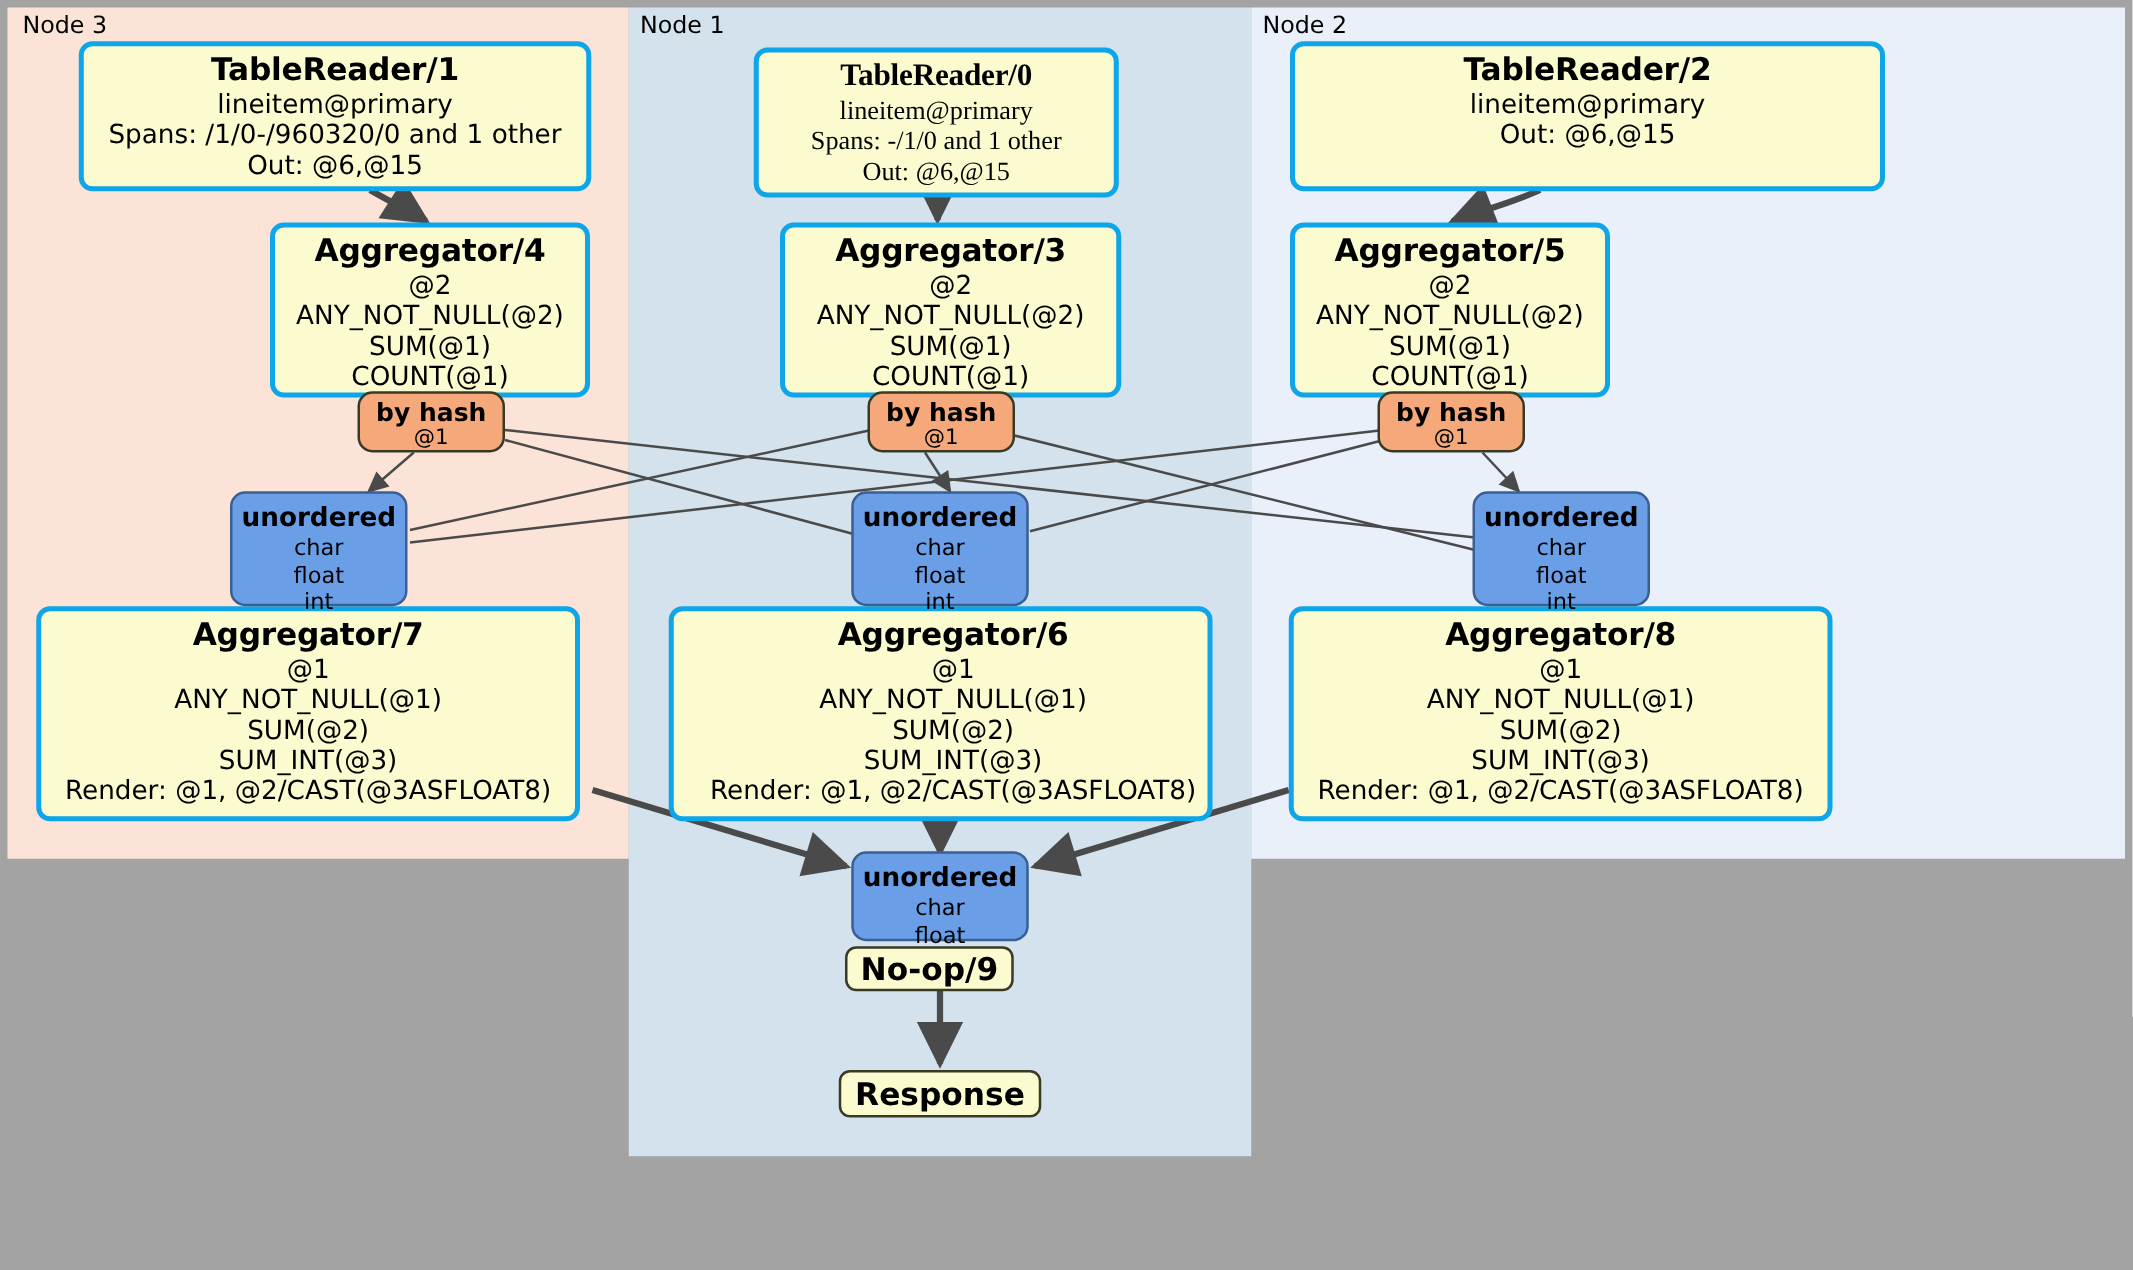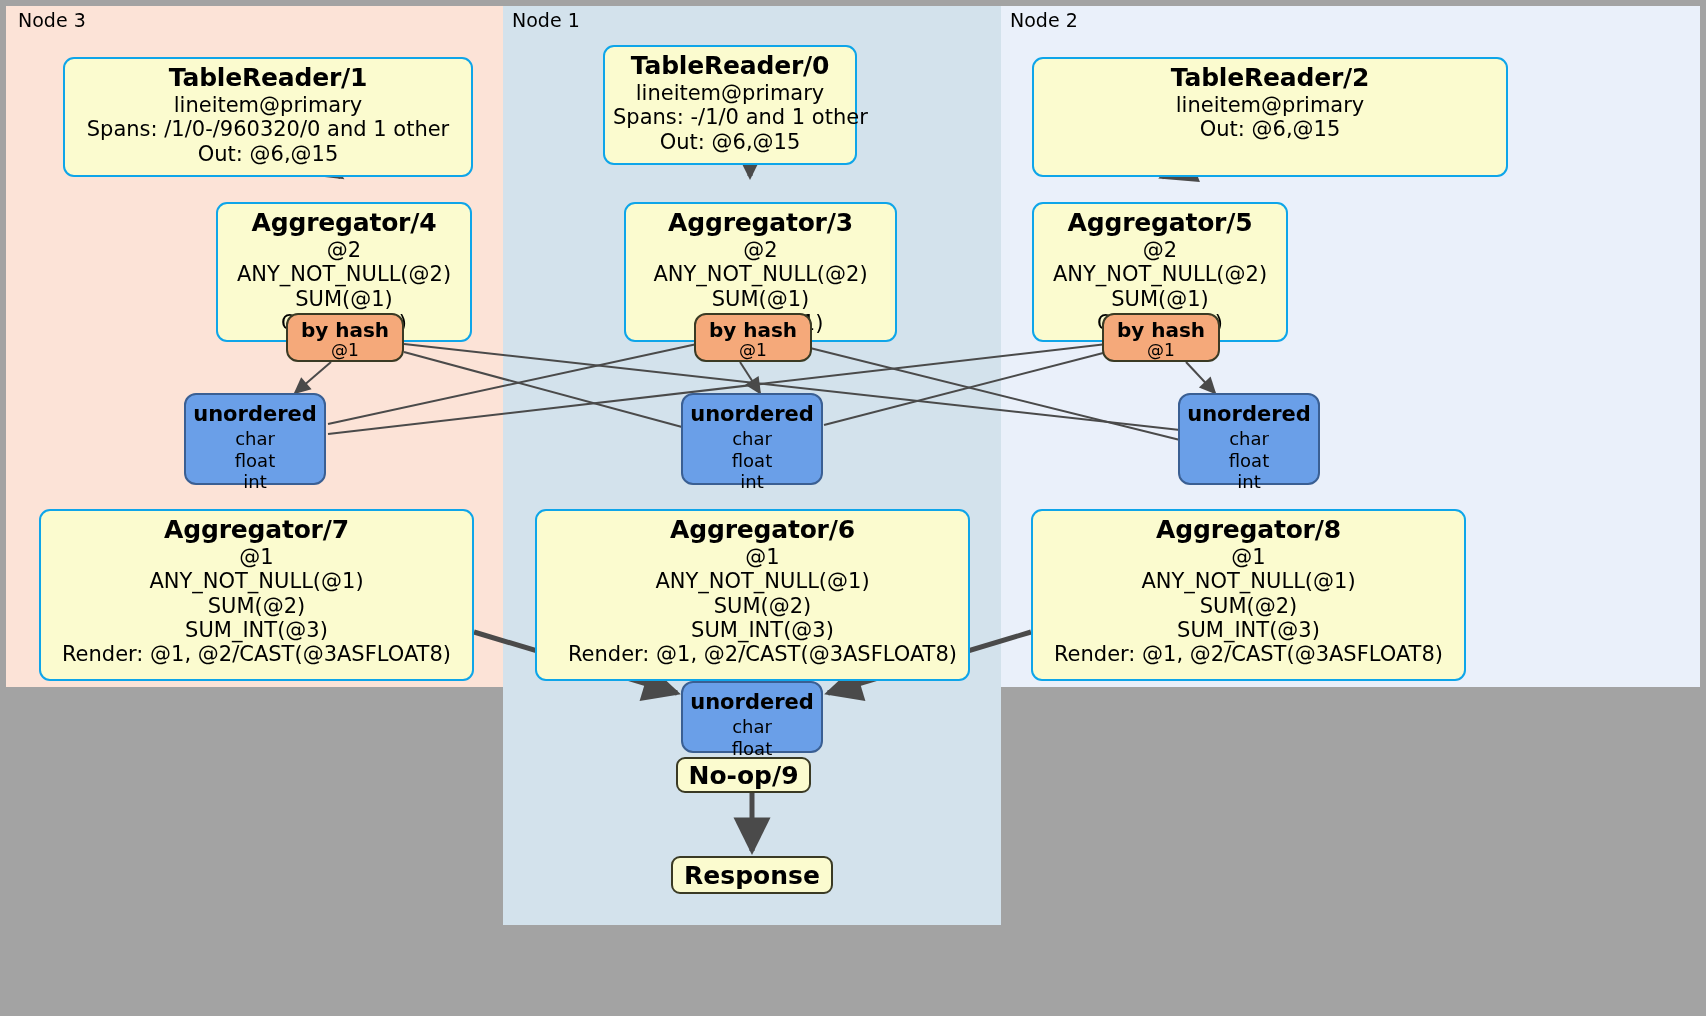--- a/index.html
+++ b/index.html
@@ -35,28 +35,27 @@
     left: 0; top: 0;
     width: 1706px;
     height: 1016px;
     pointer-events: none;
   }
   
   .proc {
     position: absolute;
     box-sizing: border-box;
     background: #fbfbcf;
-    border: 2px solid #0ea5e9;
+    border: 4px solid #0ea5e9;
     border-radius: 11px;
     text-align: center;
     padding: 4px 8px 6px 8px;
     color: #000;
     line-height: 1.16;
     white-space: nowrap;
-    margin-top: 24px;
   }
   .proc .title {
     font-weight: bold;
     font-size: 25px;
     letter-spacing: -0.2px;
     display: block;
     margin-bottom: 1px;
   }
   .proc .row {
     font-size: 21px;
@@ -176,21 +175,21 @@
     </g>
   </svg>
 
   <div class="proc" style="left:63px; top:33px; width:410px; height:120px;">
     <span class="title">TableReader/1</span>
     <span class="row">lineitem@primary</span>
     <span class="row">Spans: /1/0-/960320/0 and 1 other</span>
     <span class="row">Out: @6,@15</span>
   </div>
 
-  <div class="proc" style="left:603px; top:21px; width:254px; height:120px;">
+  <div class="proc" style="left:603px; top:38px; width:292px; height:120px;font-family:Liberation Serif, serif;">
     <span class="title">TableReader/0</span>
     <span class="row">lineitem@primary</span>
     <span class="row">Spans: -/1/0 and 1 other</span>
     <span class="row">Out: @6,@15</span>
   </div>
 
   <div class="proc" style="left:1032px; top:33px; width:476px; height:120px;">
     <span class="title">TableReader/2</span>
     <span class="row">lineitem@primary</span>
     <span class="row">Out: @6,@15</span>
@@ -249,21 +248,21 @@
     <span class="row">int</span>
   </div>
 
   <div class="sync" style="left:1178px; top:393px; width:142px; height:92px;">
     <span class="title">unordered</span>
     <span class="row">char</span>
     <span class="row">float</span>
     <span class="row">int</span>
   </div>
 
-  <div class="proc" style="left:39px; top:485px; width:435px; height:172px;">
+  <div class="proc" style="left:29px; top:485px; width:435px; height:172px;">
     <span class="title">Aggregator/7</span>
     <span class="row">@1</span>
     <span class="row">ANY_NOT_NULL(@1)</span>
     <span class="row">SUM(@2)</span>
     <span class="row">SUM_INT(@3)</span>
     <span class="row">Render: @1, @2/CAST(@3ASFLOAT8)</span>
   </div>
 
   <div class="proc" style="left:535px; top:485px; width:435px; height:172px;padding-left:28px;">
     <span class="title">Aggregator/6</span>

